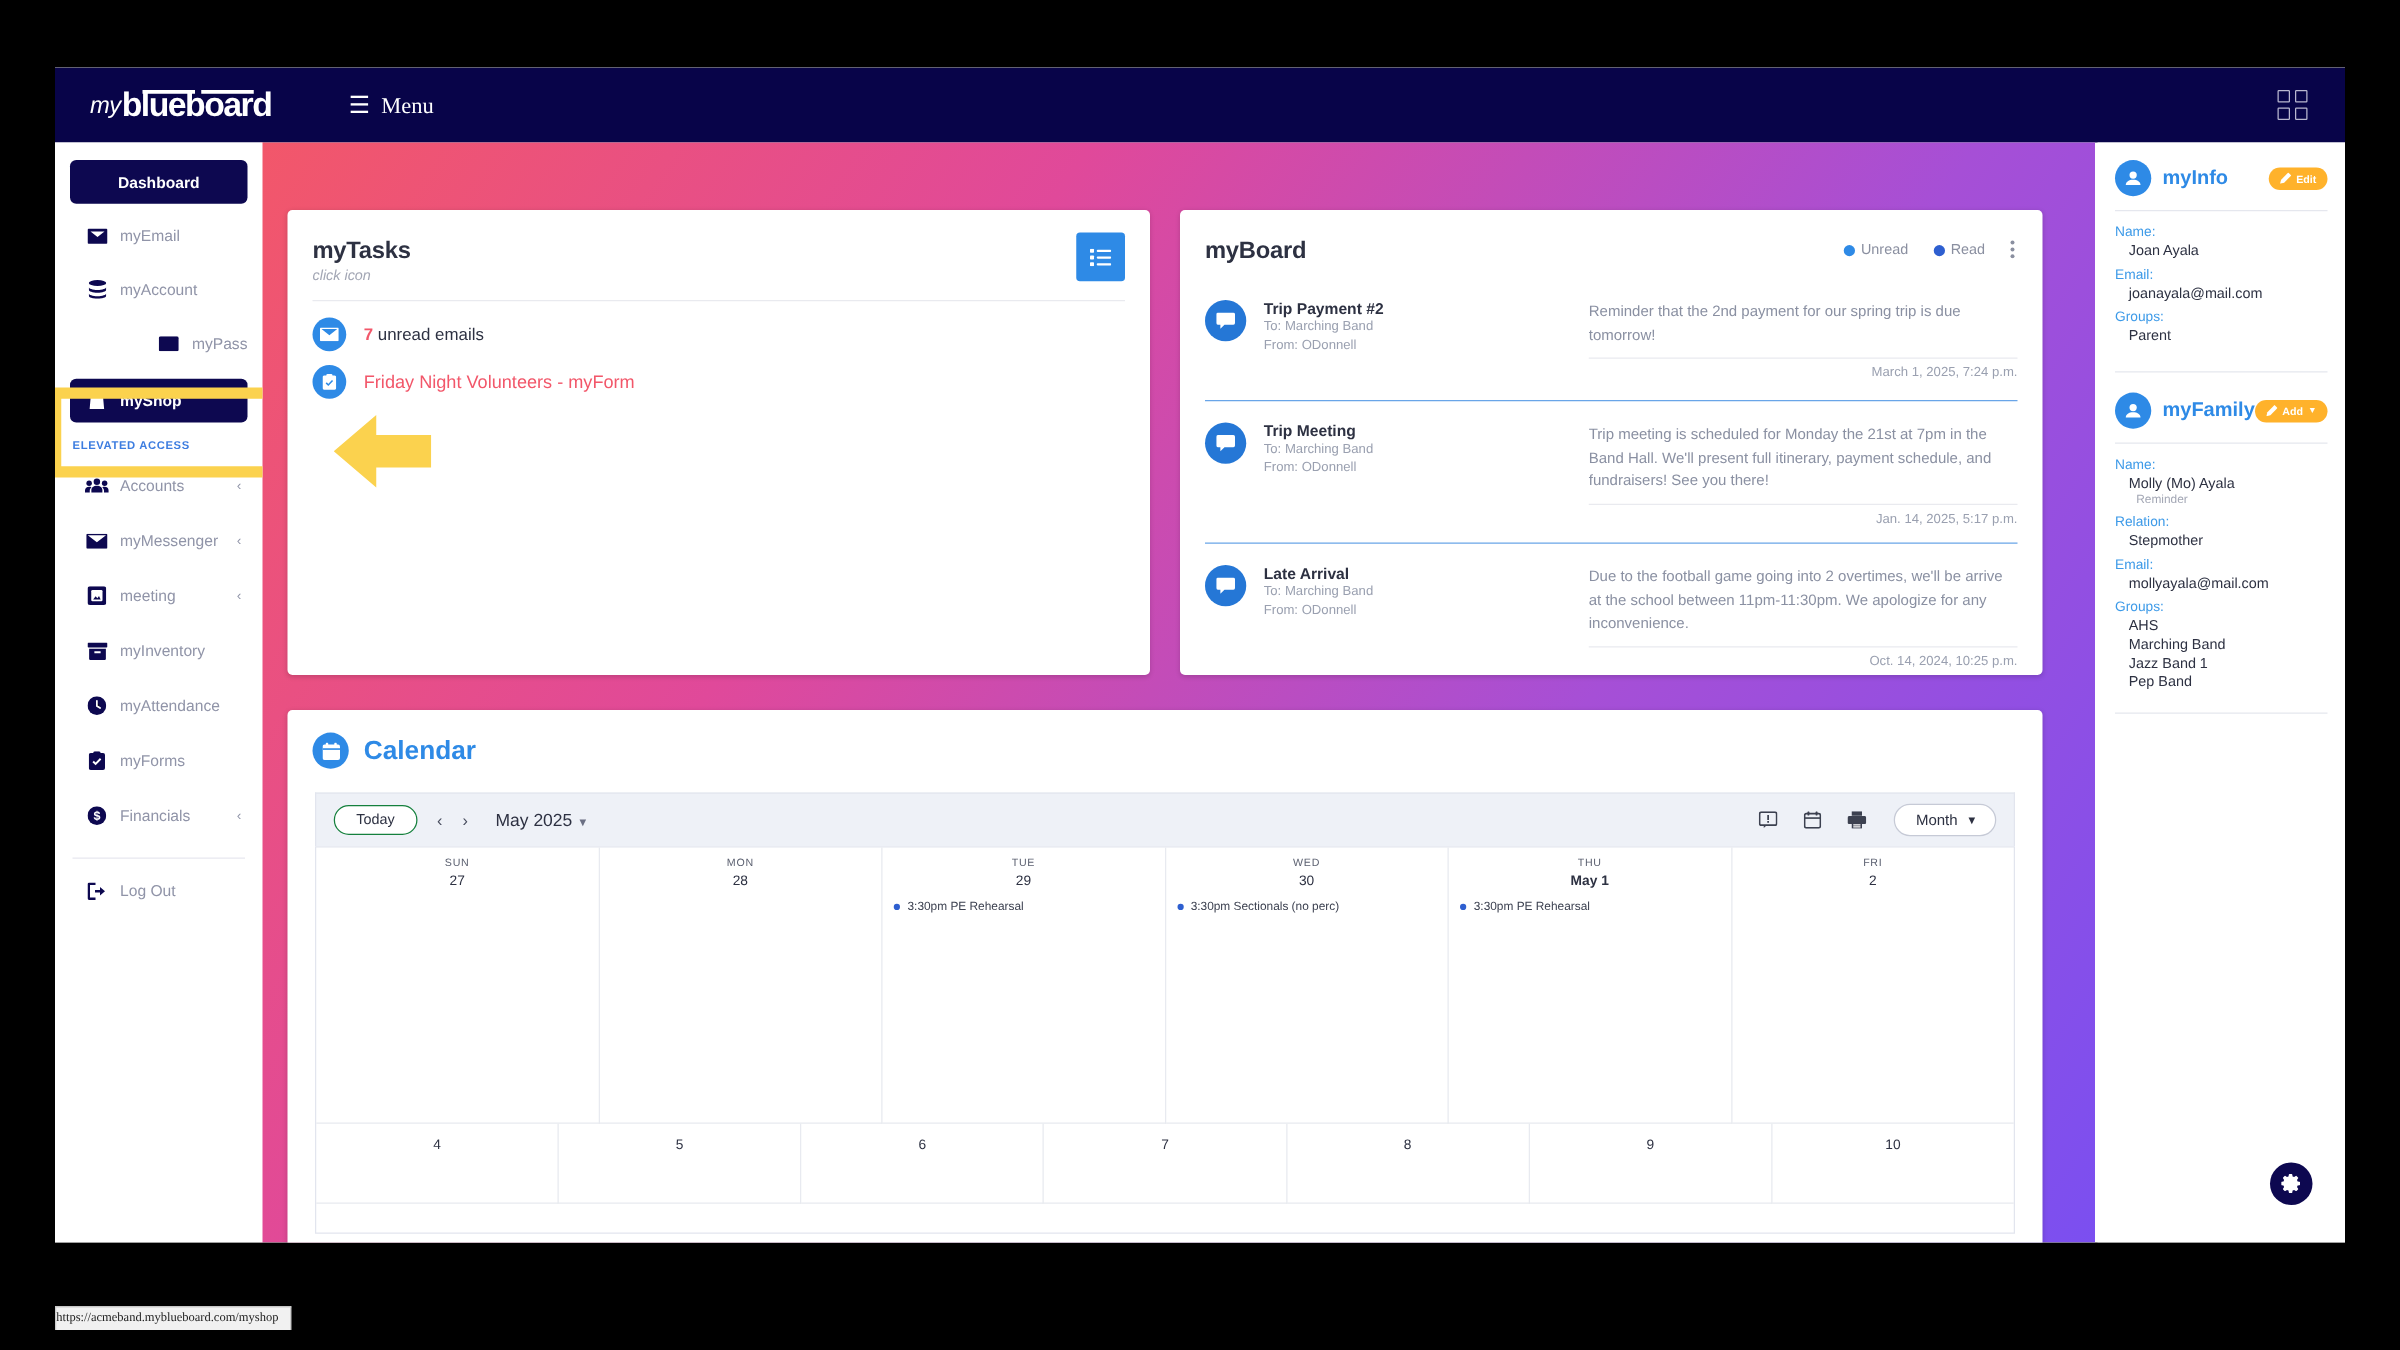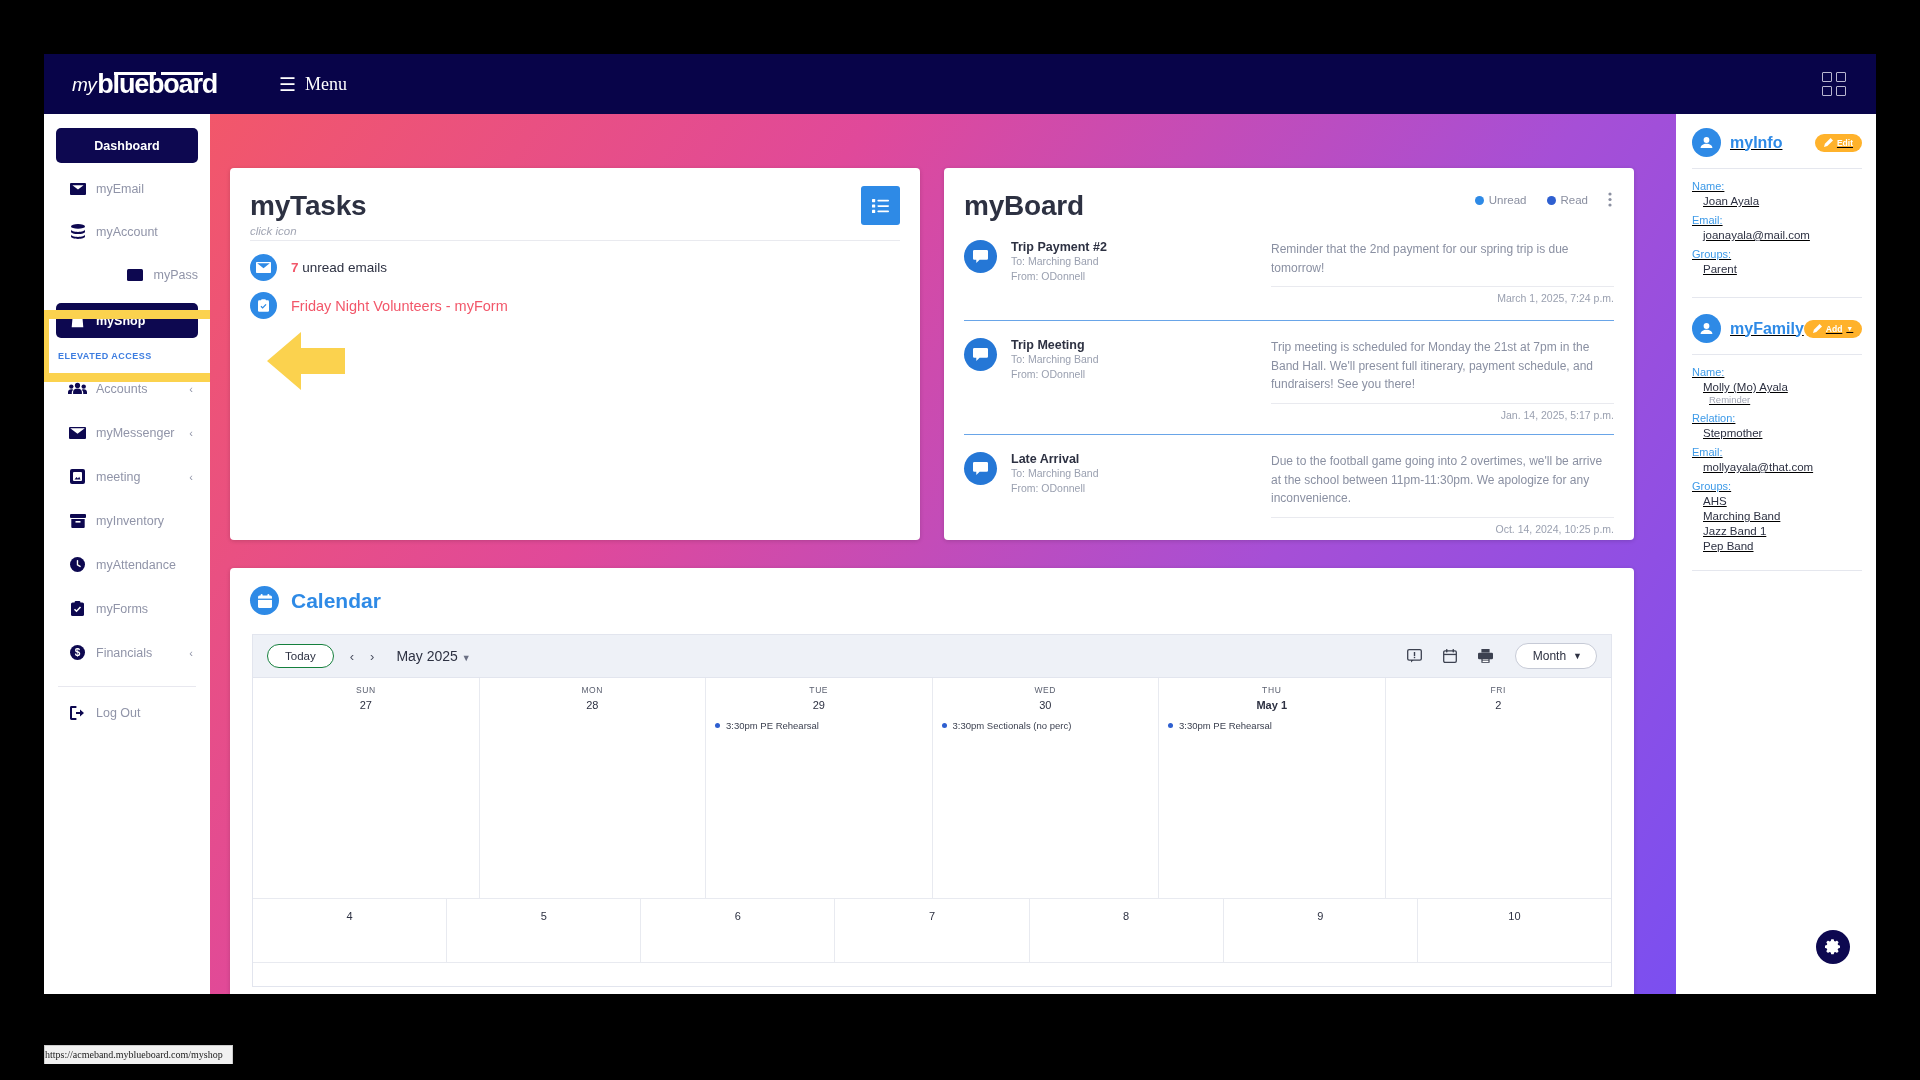--- a/index.html
+++ b/index.html
@@ -31,21 +31,21 @@
   .side-item .ico{width:19px;height:16px;margin-right:9px;display:inline-flex;align-items:center;justify-content:center;flex:0 0 19px;}
   .side-item .ico svg{display:block;}
   .side-item .chev{margin-left:auto;margin-right:5px;font-size:11px;color:#9094a8;}
   .elev{font-size:9px;font-weight:700;color:#3d7de0;letter-spacing:.5px;margin:13px 0 6px 14px;}
   .side-sep{height:1px;background:#e8e8ef;margin:8px 14px;}
   
   .hl-box{position:absolute;left:-4px;top:196px;width:208px;height:72px;border:9px solid #fbd24e;box-sizing:border-box;z-index:40;pointer-events:none;}
   .arrow{position:absolute;left:223px;top:216px;z-index:41;}
   
   .card{position:absolute;background:#fff;border-radius:4px;box-shadow:0 1px 4px rgba(0,0,0,.16);}
-  .card-title{font-size:28px;font-weight:600;color:#2d3142;letter-spacing:-.2px;}
+  .card-title{font-size:19px;font-weight:600;color:#2d3142;letter-spacing:-.2px;}
   
   #mytasks{left:186px;top:54px;width:690px;height:372px;}
   .mt-head{padding:22px 0 0 20px;}
   .mt-sub{font-size:11.5px;color:#a2a6b4;font-style:italic;margin-top:3px;}
   .mt-btn{position:absolute;right:20px;top:18px;width:39px;height:39px;background:#2e8ae6;border-radius:3px;display:flex;align-items:center;justify-content:center;cursor:pointer;}
   .mt-rule{position:absolute;left:20px;top:72px;width:650px;height:1px;background:#e9eaef;}
   .task-row{position:absolute;left:20px;display:flex;align-items:center;}
   .task-circ{width:27px;height:27px;border-radius:50%;background:#2e8ae6;display:flex;align-items:center;justify-content:center;margin-right:14px;flex:0 0 27px;}
   .task-txt{font-size:13.5px;color:#2d3142;}
   .task-num{color:#f2576a;font-weight:700;}
@@ -83,21 +83,21 @@
   .month-btn .caret{font-size:9px;margin-left:7px;}
   .cal-grid{position:absolute;left:22px;top:109px;width:1360px;height:310px;border:1px solid #e2e5ee;box-sizing:border-box;background:#fff;}
   .cal-row{display:flex;}
   .cal-cell{flex:1;border-right:1px solid #e8eaf0;border-bottom:1px solid #e8eaf0;box-sizing:border-box;padding-top:7px;}
   .cal-cell:last-child{border-right:none;}
   .dow{text-align:center;font-size:8.5px;color:#5b6070;letter-spacing:.6px;}
   .dnum{text-align:center;font-size:11px;color:#2d3142;margin-top:4px;}
   .ev{display:flex;align-items:center;font-size:9.5px;color:#3c4150;margin:9px 0 0 9px;}
   .ev .edot{width:5px;height:5px;border-radius:50%;background:#2e5fd0;margin-right:6px;flex:0 0 5px;}
   
-  .rightpanel{position:absolute;left:1634px;top:0;width:198px;height:880px;background:#fff;box-sizing:border-box;padding:14px 14px 0 14px;text-decoration:underline;}
+  .rightpanel{position:absolute;left:1634px;top:0;width:198px;height:880px;background:#fff;box-sizing:border-box;padding:14px 14px 0 14px;}
   .rp-head{display:flex;align-items:center;}
   .rp-av{width:29px;height:29px;border-radius:50%;background:#2e8ae6;display:flex;align-items:center;justify-content:center;margin-right:9px;flex:0 0 29px;}
   .rp-title{font-size:16px;color:#2e8ae6;font-weight:600;}
   .rp-btn{margin-left:auto;background:#ffb22b;border-radius:11px;color:#fff;font-size:8.5px;font-weight:700;padding:4px 9px;display:flex;align-items:center;cursor:pointer;}
   .rp-btn .pen{margin-right:4px;display:flex;}
   .rp-rule{height:1px;background:#e5e7ee;margin:11px 0 11px 0;}
   .rp-label{font-size:11px;color:#3d9ae8;margin-top:7px;}
   .rp-val{font-size:11.5px;color:#2d3142;margin:3px 0 0 11px;}
   .rp-sub{font-size:9.5px;color:#a2a6b4;margin:1px 0 0 17px;}
   .rp-bigrule{height:1px;background:#e5e7ee;margin:18px 0 16px 0;}
@@ -560,21 +560,21 @@
           <span style="margin-left:4px;font-size:7px;">▼</span>
         </span>
       </div>
       <div class="rp-rule"></div>
       <div class="rp-label" style="margin-top:0;">Name:</div>
       <div class="rp-val">Molly (Mo) Ayala</div>
       <div class="rp-sub">Reminder</div>
       <div class="rp-label">Relation:</div>
       <div class="rp-val">Stepmother</div>
       <div class="rp-label">Email:</div>
-      <div class="rp-val">mollyayala@that.com</div>
+      <div class="rp-val">mollyayala@mail.com</div>
       <div class="rp-label">Groups:</div>
       <div class="rp-val">AHS</div>
       <div class="rp-val">Marching Band</div>
       <div class="rp-val">Jazz Band 1</div>
       <div class="rp-val">Pep Band</div>
       <div class="rp-bigrule"></div>
     </div>
 
     <div class="fab">
       <svg width="16" height="16" viewBox="0 0 16 16">

